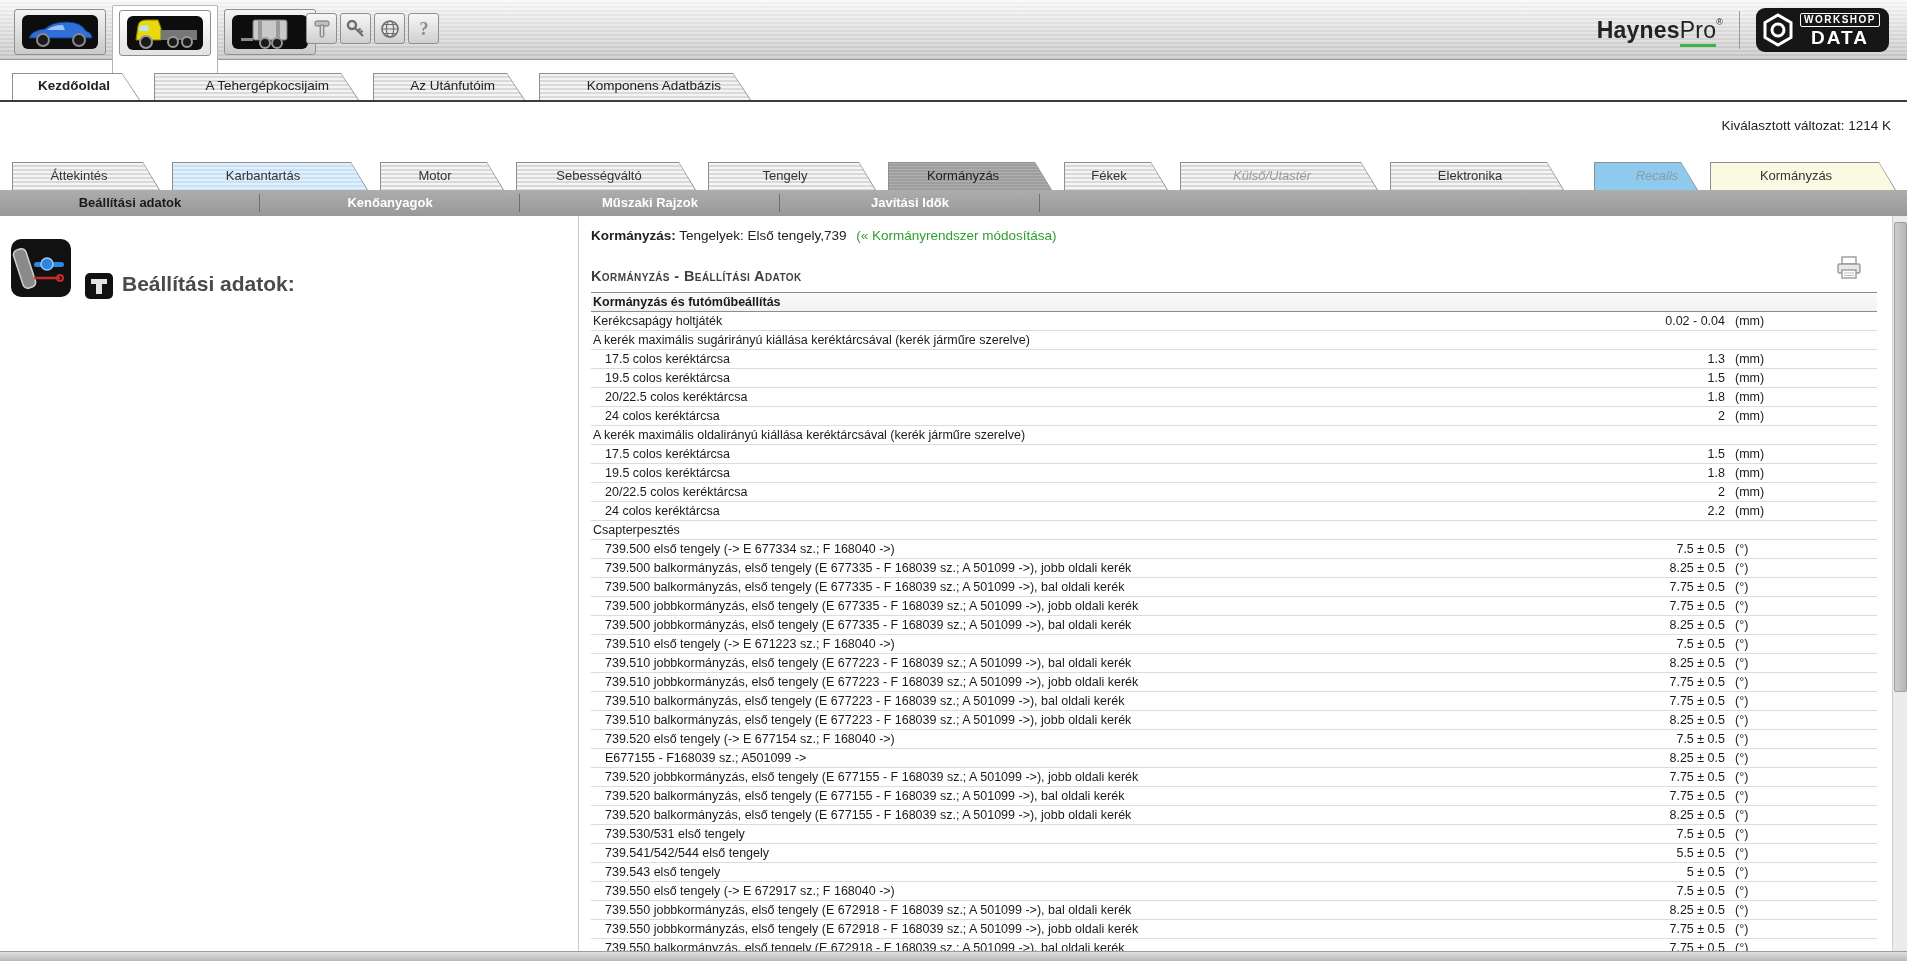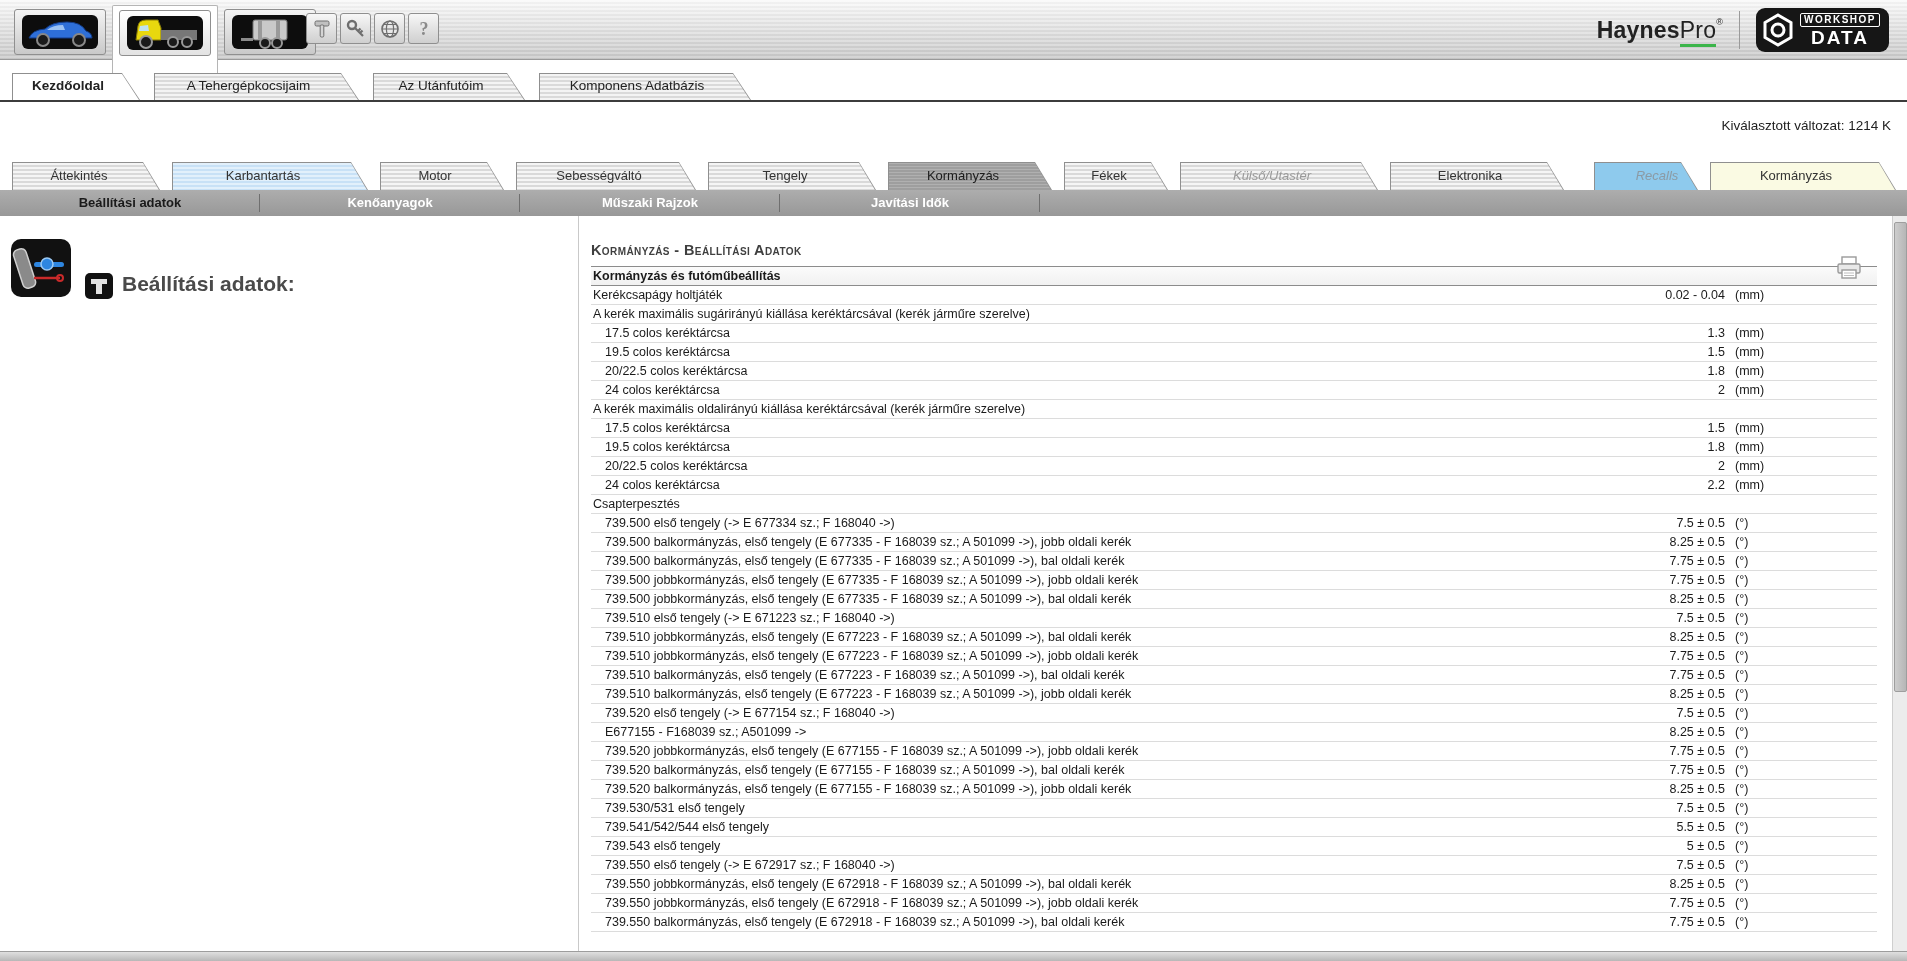--- a/index.html
+++ b/index.html
@@ -34,21 +34,21 @@
   .wd-bot { color:#fff; font-size:19px; font-weight:bold; letter-spacing:2px; margin-top:1px; }
 
   
   .navtabs { position:absolute; left:0; top:60px; width:100%; height:42px; border-bottom:2px solid #3c3c3c;
     display:flex; align-items:flex-end; padding-left:12px; }
   .ntab { position:relative; height:27px; margin-right:14px; cursor:pointer; }
   .ntab .shape { position:absolute; inset:0; background:#8f8f8f; clip-path:polygon(0 0,calc(100% - 18px) 0,100% 100%,0 100%); }
   .ntab .fill { position:absolute; inset:1px 1px 0 1px; background:repeating-linear-gradient(180deg,#f4f4f4 0 2px,#dadada 2px 4px);
     clip-path:polygon(0 0,calc(100% - 17px) 0,100% 100%,0 100%); }
   .ntab.active .fill { background:#ffffff; }
-  .ntab .lbl { position:relative; z-index:2; display:block; text-align:center; padding:0 30px 0 14px; line-height:26px; font-size:13.5px; color:#222; white-space:nowrap; }
+  .ntab .lbl { position:relative; z-index:2; display:block; text-align:right; padding:0 30px 0 14px; line-height:26px; font-size:13.5px; color:#222; white-space:nowrap; }
   .ntab.active .lbl { font-weight:bold; }
   .navtabs .ntab:nth-child(1){ width:128px; }
   .navtabs .ntab:nth-child(2){ width:205px; }
   .navtabs .ntab:nth-child(3){ width:152px; }
   .navtabs .ntab:nth-child(4){ width:212px; }
 
   
   .vhead { position:absolute; left:0; top:102px; width:100%; height:46px; background:#fff; }
   .vhead-left { position:absolute; left:14px; top:10px; display:flex; align-items:center; gap:7px; white-space:nowrap; }
   .make { font-size:13.5px; color:#222; letter-spacing:.3px; }
@@ -324,20 +324,25 @@
         </svg>
         <svg width="30" height="30" viewBox="0 0 30 30">
           <rect x="1" y="3" width="28" height="26" rx="5" fill="#111"></rect>
           <path d="M7 9 h16 v5 h-5 v10 h-6 v-10 h-5 z" fill="#e2e2e2"></path>
         </svg>
         <span class="sb-title">Beállítási adatok:</span>
       </div>
     </div>
 
     <div class="content">
+      <div class="crumb">
+        <b>Kormányzás:</b>
+        <span>Tengelyek: Első tengely,739</span>
+        <a class="glink">(« Kormányrendszer módosítása)</a>
+      </div>
       <div class="print-btn">
         <svg width="26" height="24" viewBox="0 0 26 24">
           <rect x="6" y="1" width="14" height="7" fill="#fff" stroke="#9a9a9a" stroke-width="1.4"></rect>
           <rect x="2" y="8" width="22" height="9" rx="1.5" fill="#e8e8e8" stroke="#9a9a9a" stroke-width="1.4"></rect>
           <rect x="6" y="14" width="14" height="8" fill="#fff" stroke="#9a9a9a" stroke-width="1.4"></rect>
           <path d="M8 17 h10 M8 19.5 h10" stroke="#bdbdbd" stroke-width="1"></path>
         </svg>
       </div>
       <div class="sec-title">Kormányzás - Beállítási Adatok</div>
       <div class="dtable">

